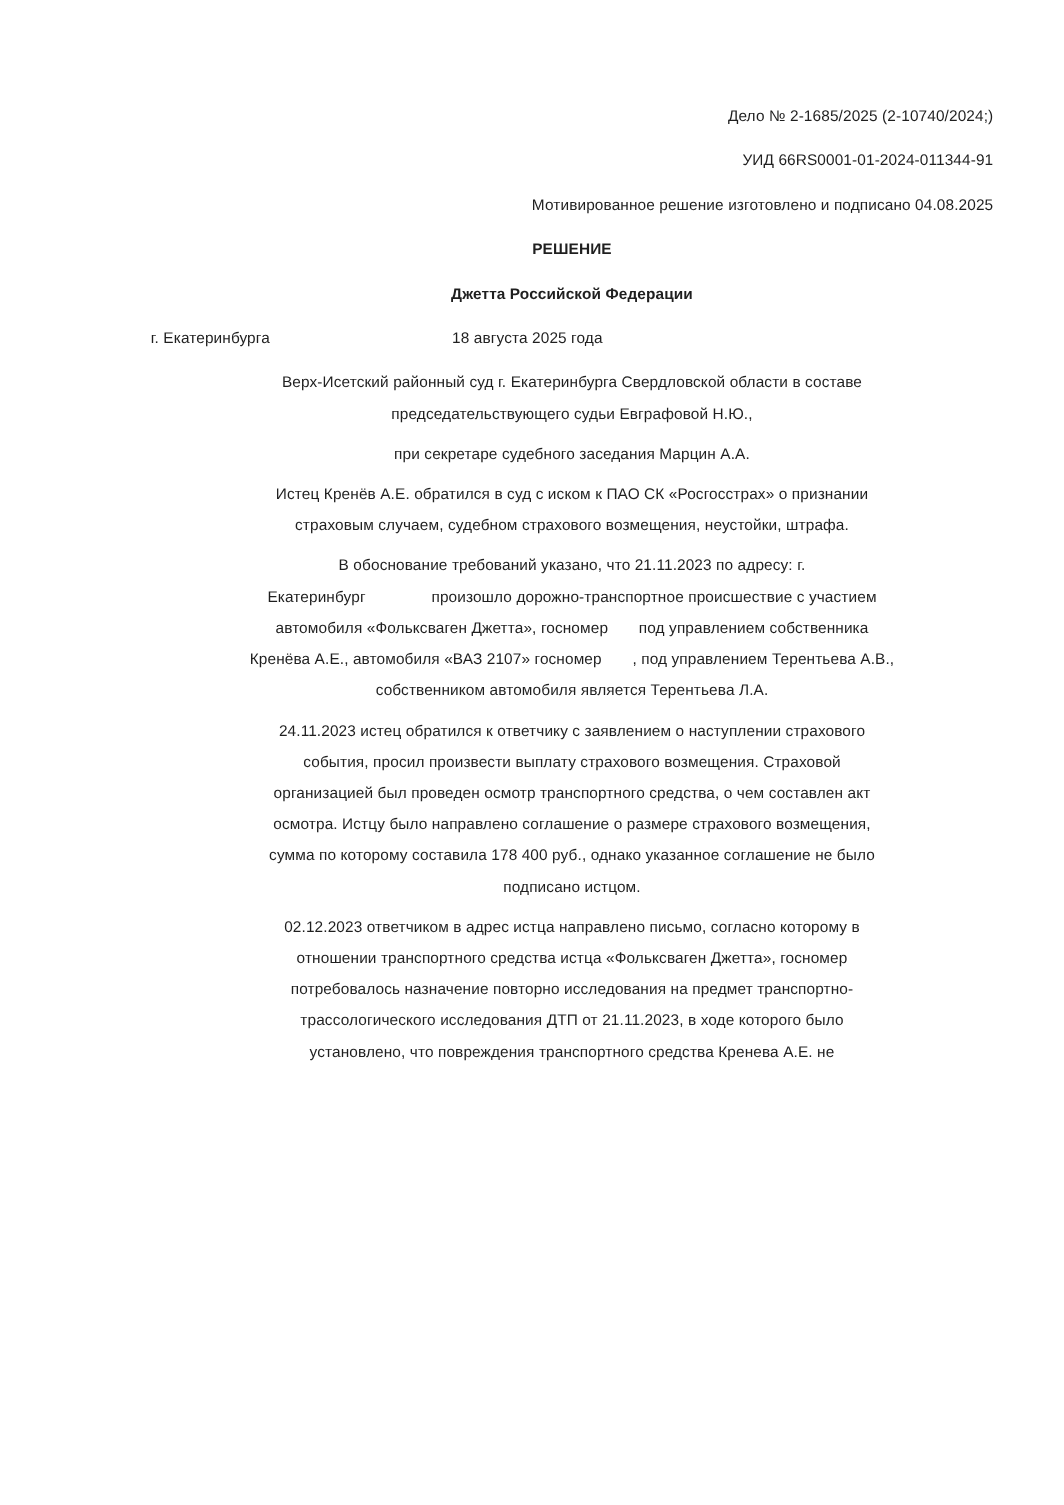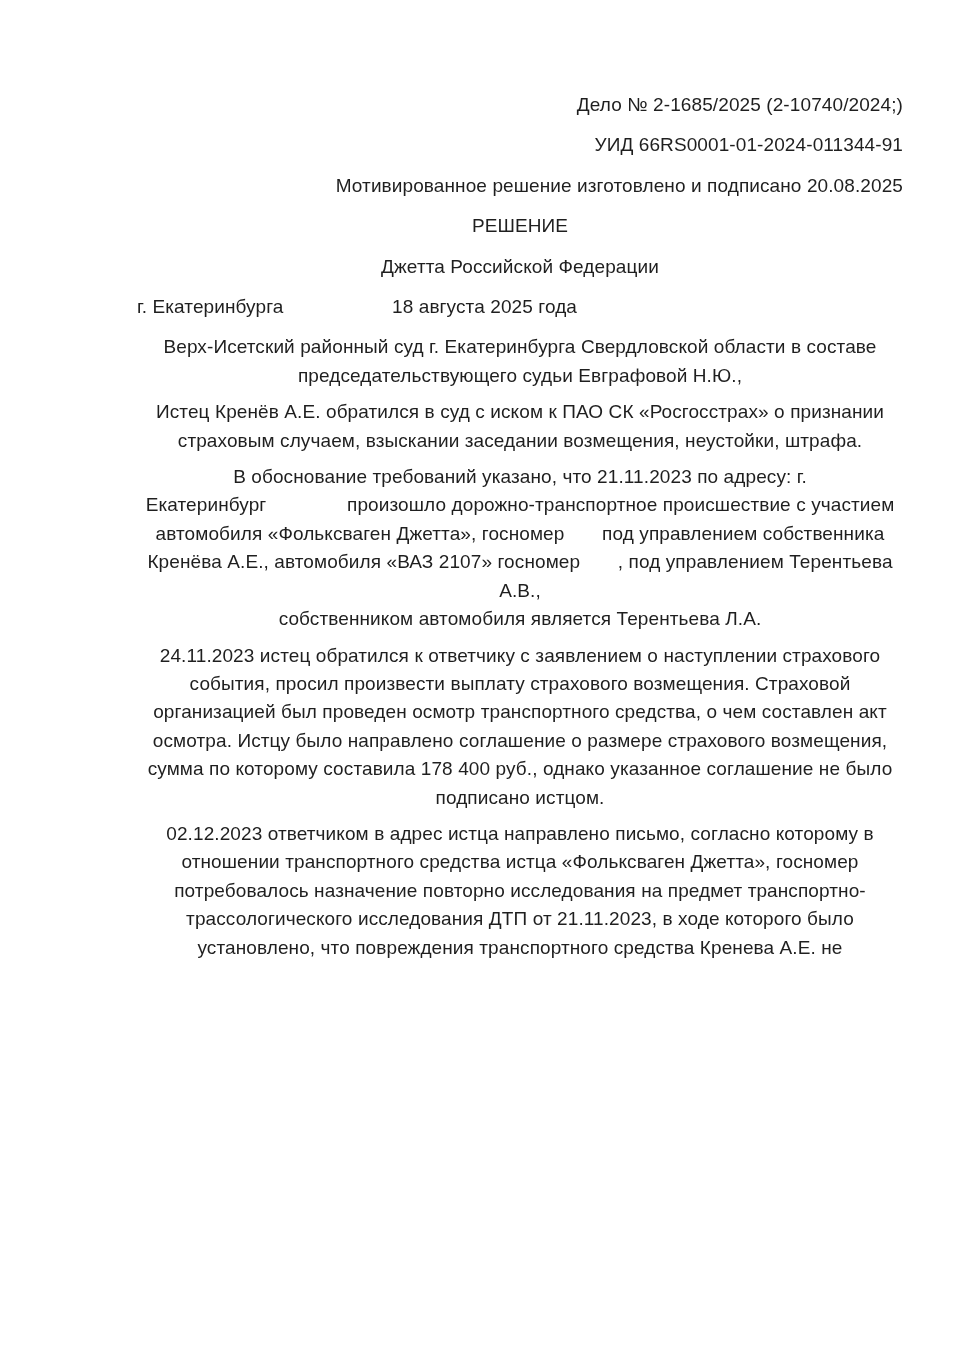--- a/index.html
+++ b/index.html
@@ -9,43 +9,44 @@
   }
   .page {
     position: relative;
     width: 967px;
     height: 1368px;
     box-sizing: border-box;
     background: #ffffff;
     overflow: hidden;
     padding: 91px 64px 0 137px;
     font-family: "Liberation Sans", "DejaVu Sans", sans-serif;
-    font-size: 19px;
+    font-size: 14px;
     line-height: 28.4px;
     font-weight: 400;
     color: #1f1f1f;
     letter-spacing: 0.1px;
   }
   .hdr-right {
     text-align: right;
     margin: 0 0 12px 0;
     white-space: pre-wrap;
   }
   .hdr-center {
     text-align: center;
     margin: 0 0 12px 0;
     white-space: pre-wrap;
+    font-weight: bold;
   }
   .dateline {
     position: relative;
     margin: 0 0 12px 0;
   }
   .dateline .date {
     position: absolute;
-    left: 255px;
+    left: 274px;
     top: 0;
     white-space: pre;
   }
   .para {
     margin: 0 0 8px 0;
     white-space: pre-wrap;
     text-align: center;
   }
   .ustanovil {
     margin: 2px 0 24px 0;
@@ -54,39 +55,40 @@
 </style>
 </head>
 <body>
 
 <div class="page">
 
   <div class="hdr-right">Дело № 2-1685/2025 (2-10740/2024;)</div>
 
   <div class="hdr-right">УИД 66RS0001-01-2024-011344-91</div>
 
-  <div class="hdr-right">Мотивированное решение изготовлено и подписано 20.08.2025</div>
+  <div class="hdr-right">Мотивированное решение изготовлено и подписано 04.08.2025</div>
 
   <div class="hdr-center">РЕШЕНИЕ</div>
 
   <div class="hdr-center">Джетта Российской Федерации</div>
 
   <div class="dateline">
     <span class="city">г. Екатеринбурга</span>
     <span class="date">18 августа 2025 года</span>
   </div>
 
   <div class="para">Верх-Исетский районный суд г. Екатеринбурга Свердловской области в составе
 председательствующего судьи Евграфовой Н.Ю.,</div>
 
+  <div class="para">при секретаре судебного заседания Марцин А.А.</div>
 
 
 
   <div class="para">Истец Кренёв А.Е. обратился в суд с иском к ПАО СК «Росгосстрах» о признании
-страховым случаем, взыскании заседании возмещения, неустойки, штрафа.</div>
+страховым случаем, судебном страхового возмещения, неустойки, штрафа.</div>
 
   <div class="para">В обоснование требований указано, что 21.11.2023 по адресу: г.
 Екатеринбург               произошло дорожно-транспортное происшествие с участием
 автомобиля «Фольксваген Джетта», госномер       под управлением собственника
 Кренёва А.Е., автомобиля «ВАЗ 2107» госномер       , под управлением Терентьева А.В.,
 собственником автомобиля является Терентьева Л.А.</div>
 
 
   <div class="para">24.11.2023 истец обратился к ответчику с заявлением о наступлении страхового
 события, просил произвести выплату страхового возмещения. Страховой

